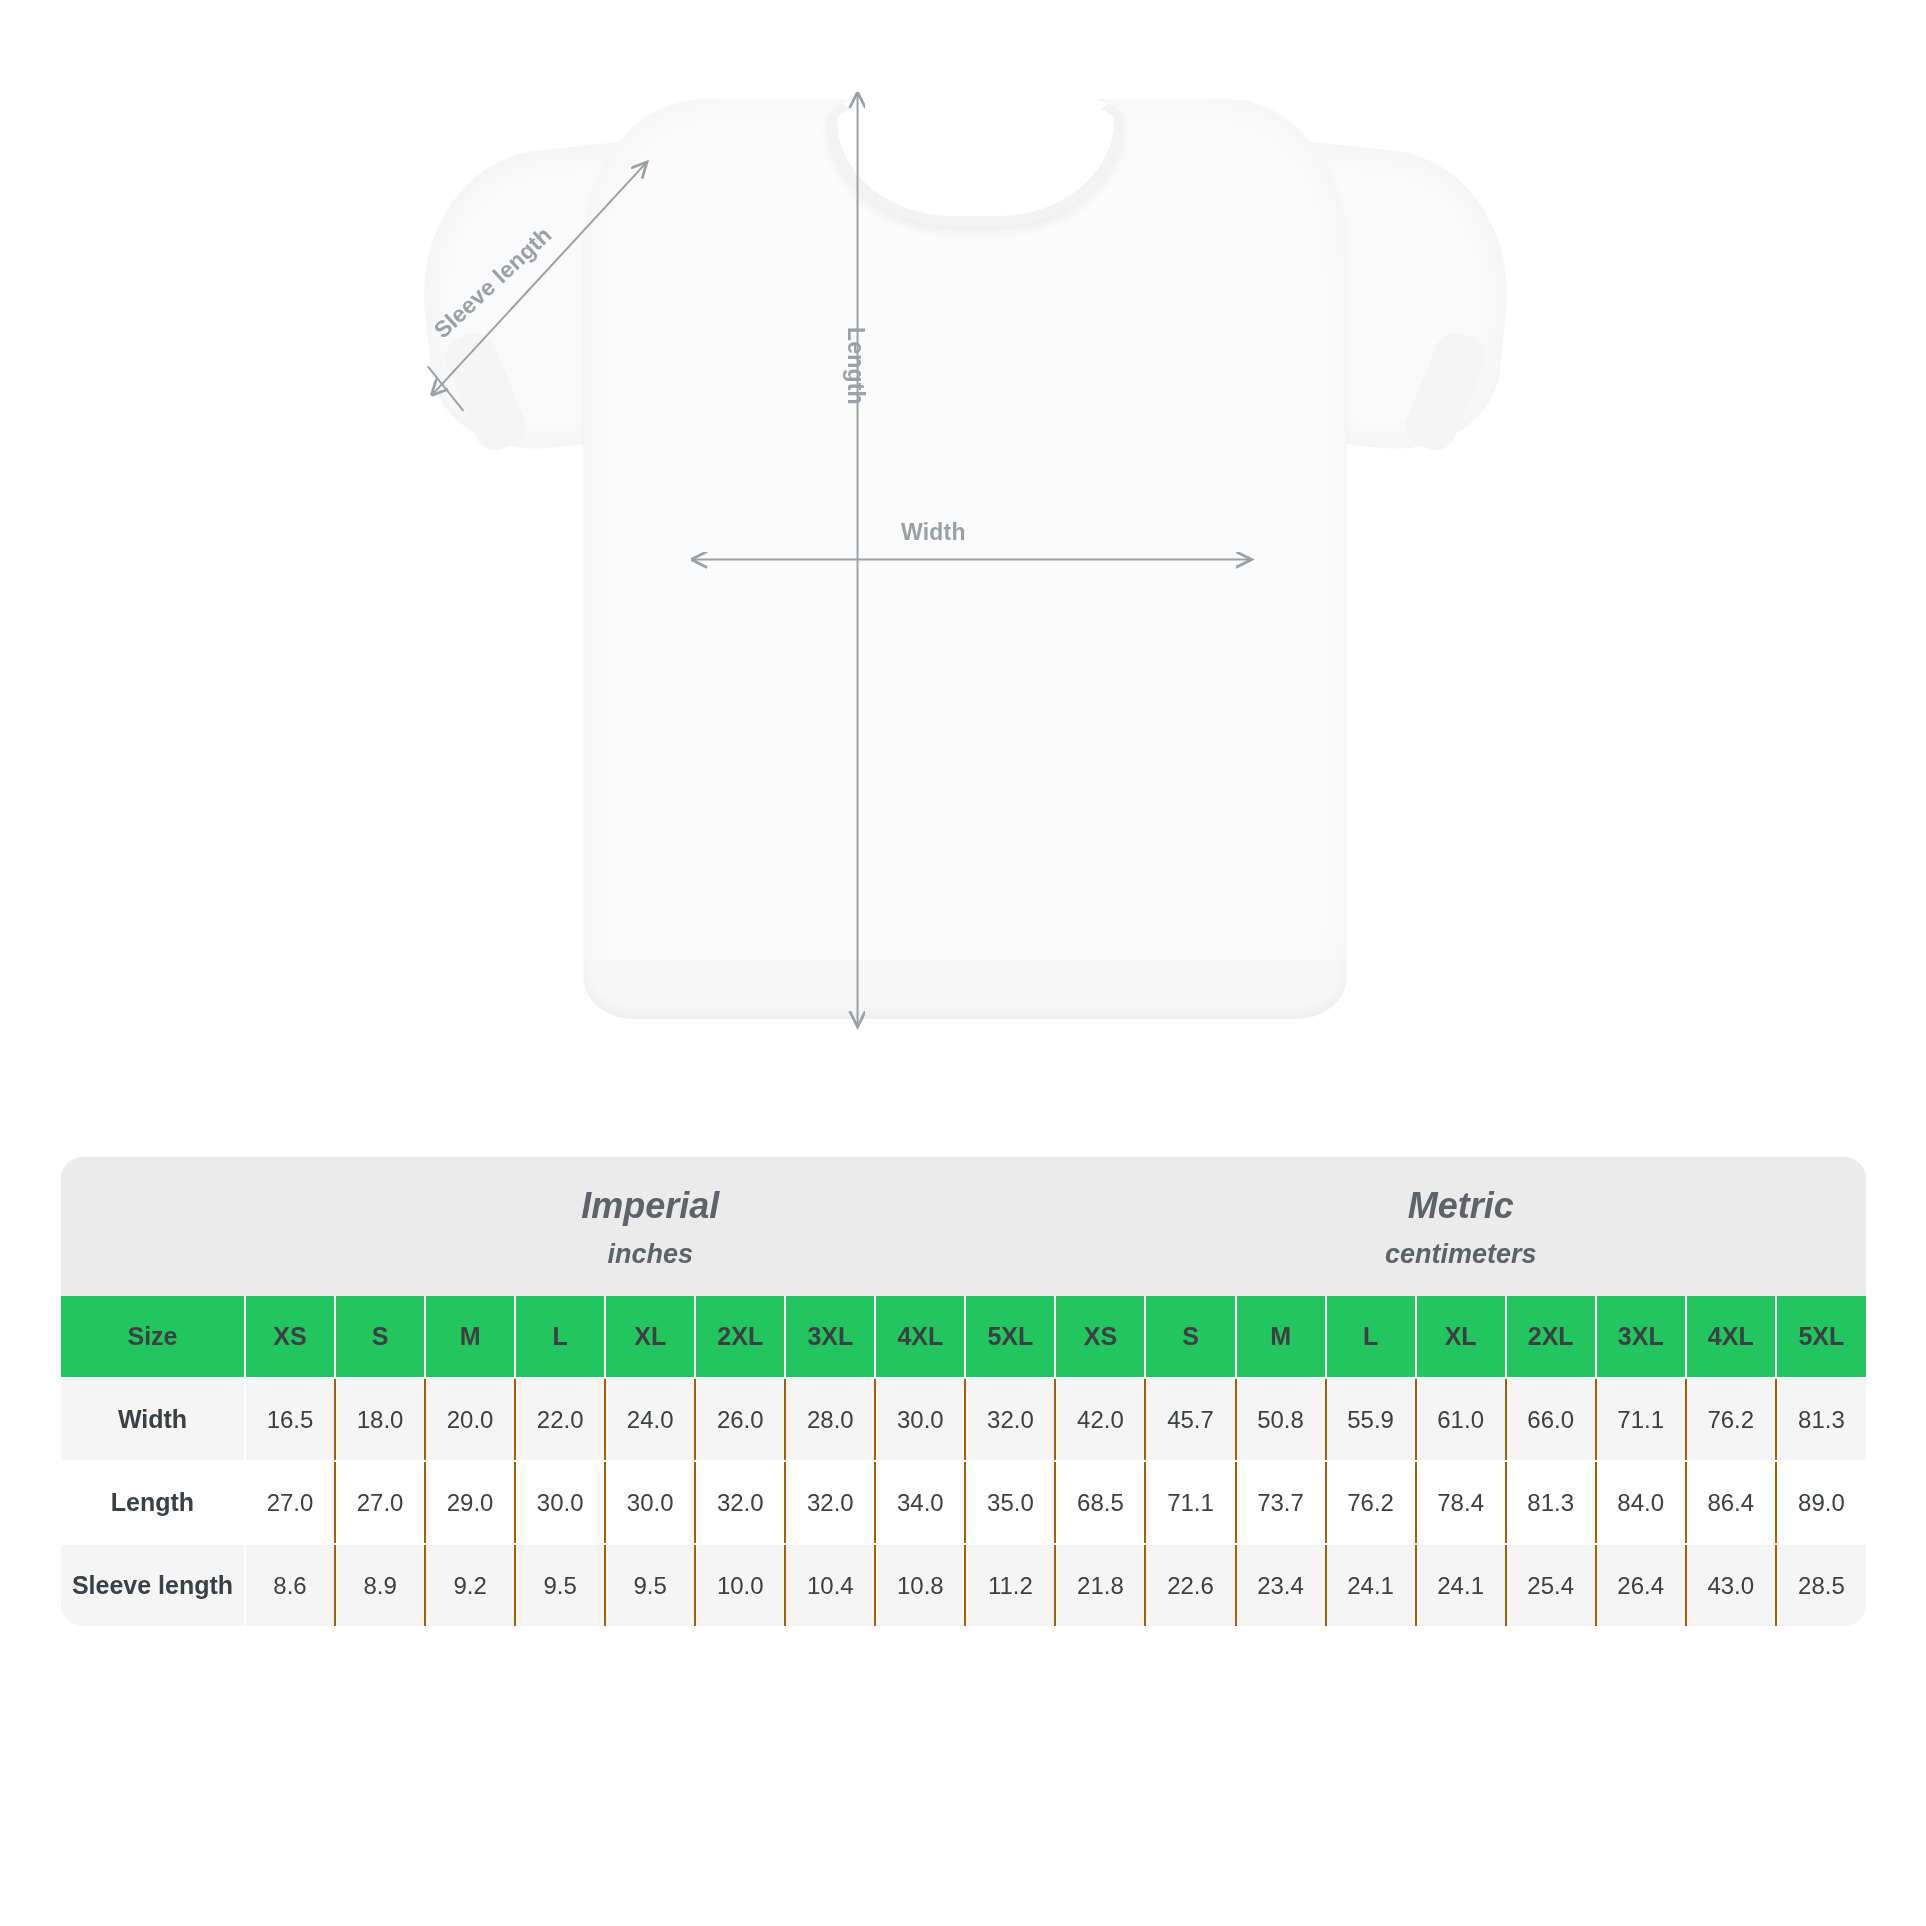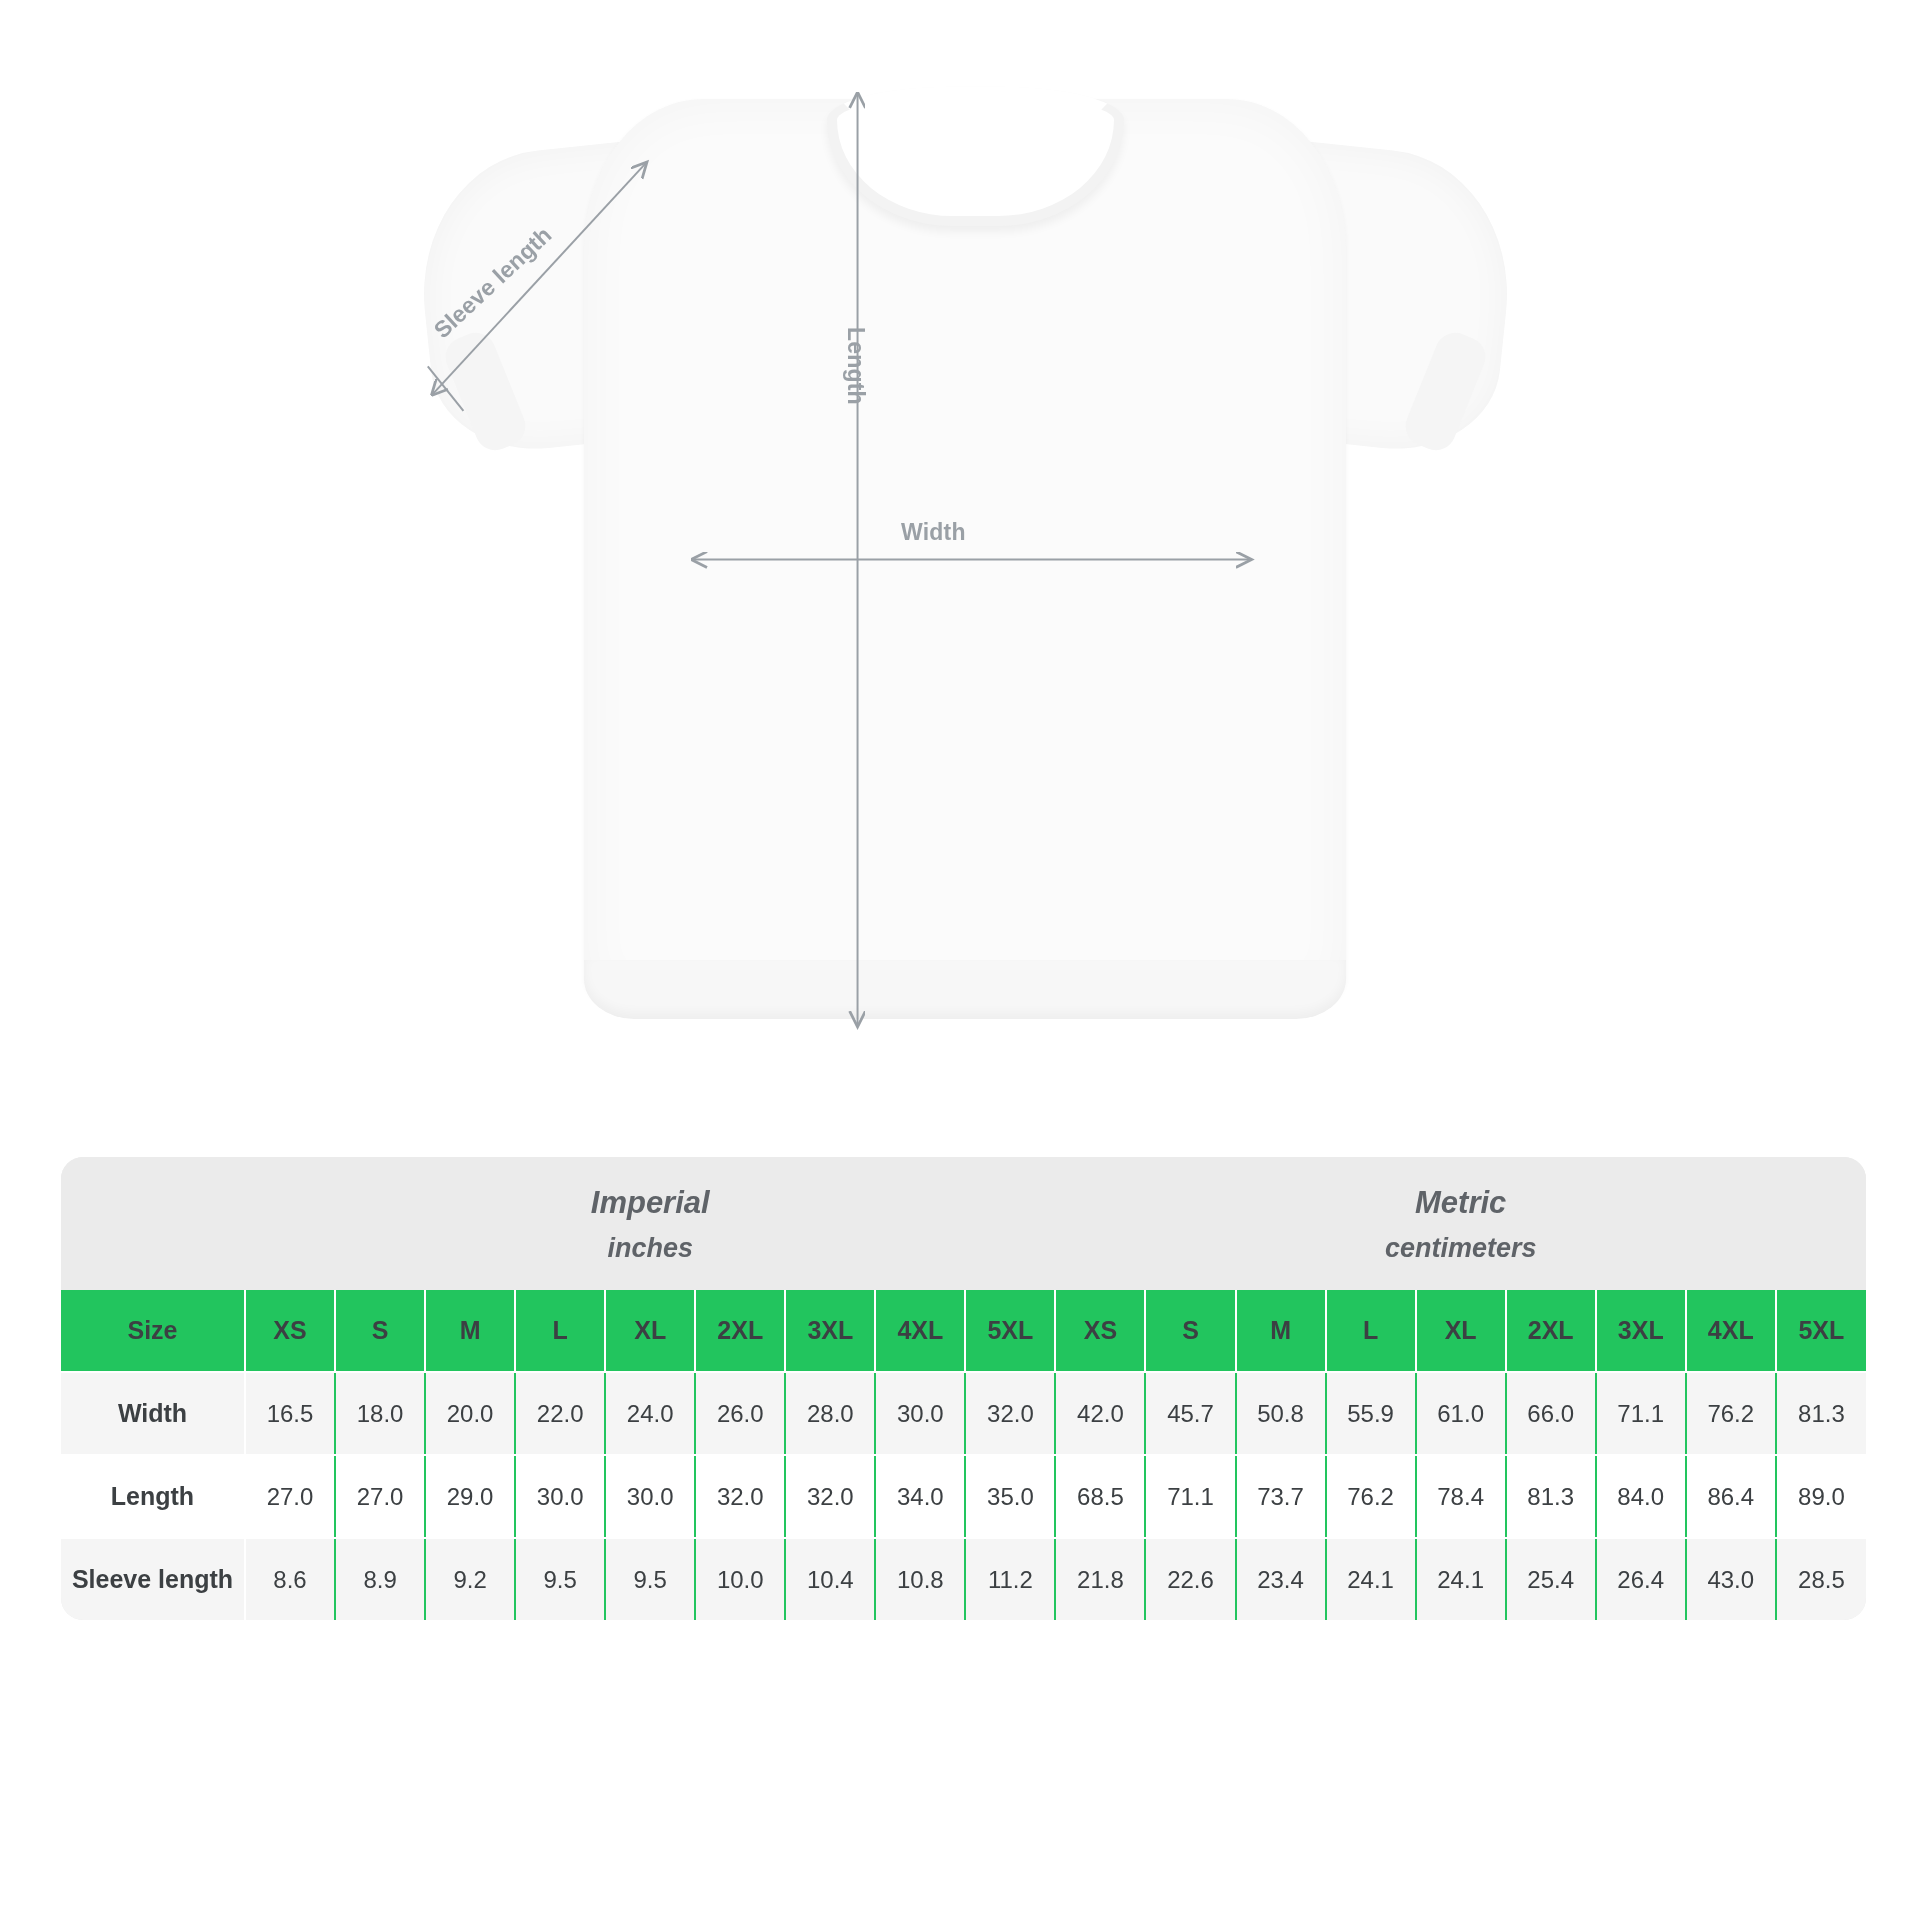--- a/index.html
+++ b/index.html
@@ -169,21 +169,21 @@
     color: #3c4043;
     border: 0;
   }
   .unit-row th {
     padding: 28px 0 26px 0;
     background: #ebebeb;
     border: none;
   }
   .unit-name {
     display: block;
-    font-size: 31px;
+    font-size: 36px;
     font-style: italic;
     font-weight: bold;
     color: #5f6368;
   }
   .unit-sub {
     display: block;
     font-size: 27px;
     font-style: italic;
     color: #5f6368;
     margin-top: 12px;
@@ -202,21 +202,21 @@
     background: #ebebeb;
     font-weight: bold;
     font-size: 25px;
     color: #3c4043;
     padding: 26px 0;
     border-right: 2px solid #ffffff;
     border-bottom: 2px solid #ffffff;
   }
   tbody td {
     padding: 26px 0;
-    border-right: 2px solid #22c55e;
+    border-right: 2px solid #a16207;
     border-bottom: 2px solid #ffffff;
   }
   tbody td:last-child { border-right: none; }
   tbody tr:last-child td, tbody tr:last-child .row-head { border-bottom: none; }
   .band-a td { background: #f5f5f5; }
   .band-b td { background: #ffffff; }
   .first-col { width: 184px; }
   .data-col { width: auto; }
 </style>
 </head>

